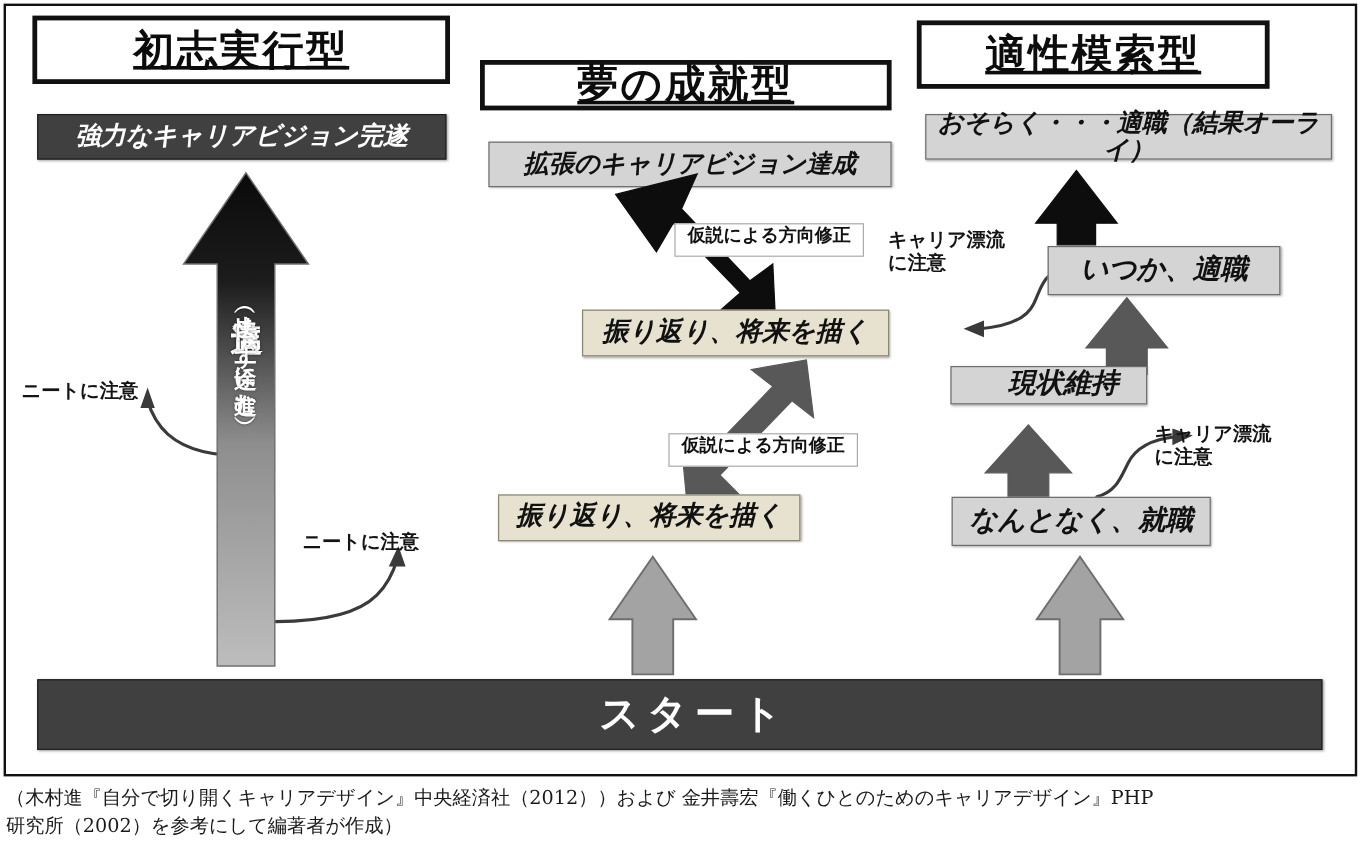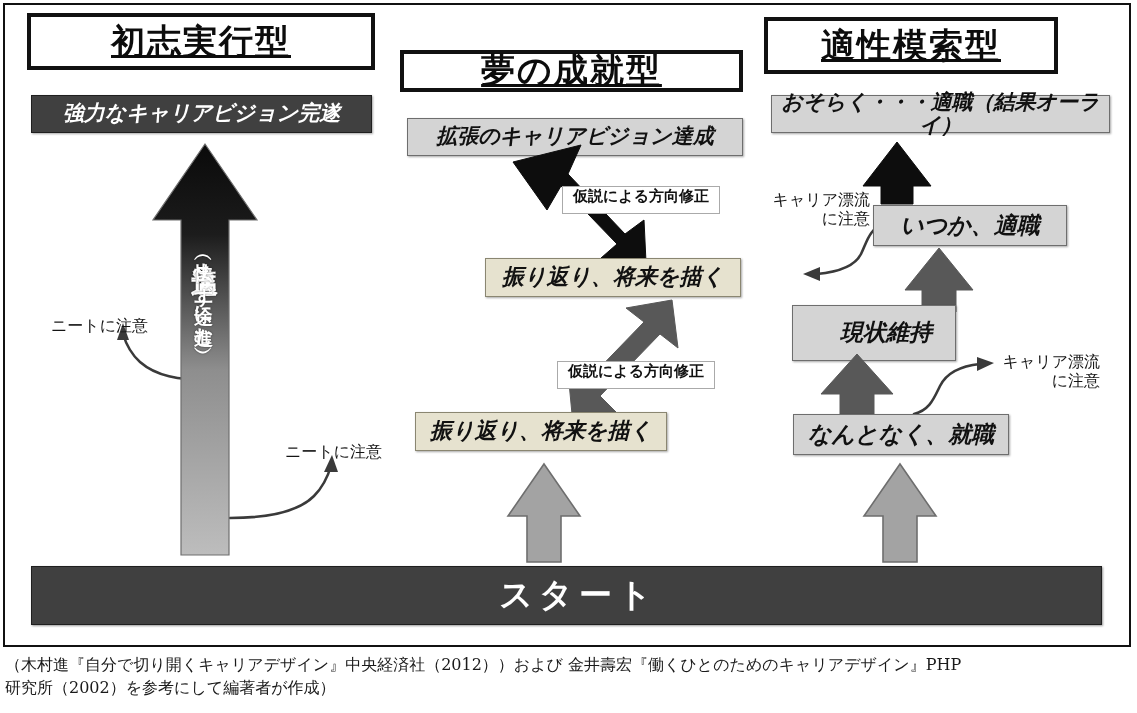--- a/index.html
+++ b/index.html
@@ -39,22 +39,22 @@
   .callout{
     position:absolute;box-sizing:border-box;
     background:#fff;border:1px solid #aaa;
     display:flex;align-items:flex-start;justify-content:center;
     font-weight:bold;color:#111;font-size:15px;letter-spacing:0px;
     z-index:6;
   }
 
   
   .note{
-    position:absolute;font-weight:normal;color:#141414;
-    font-size:16px;line-height:1.18;text-align:right;white-space:pre-line;
+    position:absolute;font-weight:bold;color:#141414;
+    font-size:16px;line-height:1.18;text-align:left;white-space:pre-line;
     z-index:6;
   }
 
   
   .startbar{
     position:absolute;box-sizing:border-box;
     background:#404040;border:1px solid #1f1f1f;color:#fff;
     display:flex;align-items:center;justify-content:center;
     font-weight:bold;letter-spacing:6px;
     box-shadow:1px 1px 2px rgba(0,0,0,.4);
@@ -196,21 +196,21 @@
   </svg>
 
   <div class="box gray" style="left:873px;top:205px;width:194px;height:41px;font-size:23px;">
     <span>いつか、適職</span>
   </div>
 
   <svg class="abs" style="left:903px;top:246px;width:72px;height:68px;" width="72" height="68">
     <polygon points="36,2 70,44 53,44 53,66 19,66 19,44 2,44" fill="#585858" stroke="#585858" stroke-width="1"></polygon>
   </svg>
 
-  <div class="box gray" style="left:792px;top:305px;width:164px;height:56px;font-size:23px;padding-left:24px;">
+  <div class="box gray" style="left:792px;top:305px;width:164px;height:32px;font-size:23px;padding-left:24px;">
     <span>現状維持</span>
   </div>
 
   <svg class="abs" style="left:818px;top:352px;width:78px;height:64px;" width="78" height="64">
     <polygon points="39,2 75,42 56,42 56,62 22,62 22,42 3,42" fill="#585858" stroke="#585858" stroke-width="1"></polygon>
   </svg>
 
   <svg class="abs" style="left:908px;top:352px;width:100px;height:66px;" width="100" height="66">
     <path d="M6,62 C22,58 26,46 32,34 C38,22 52,14 72,12" fill="none" stroke="#3a3a3a" stroke-width="2.6" stroke-linecap="round"></path>
     <polygon points="86,11 69,5 69,19" fill="#3a3a3a"></polygon>

